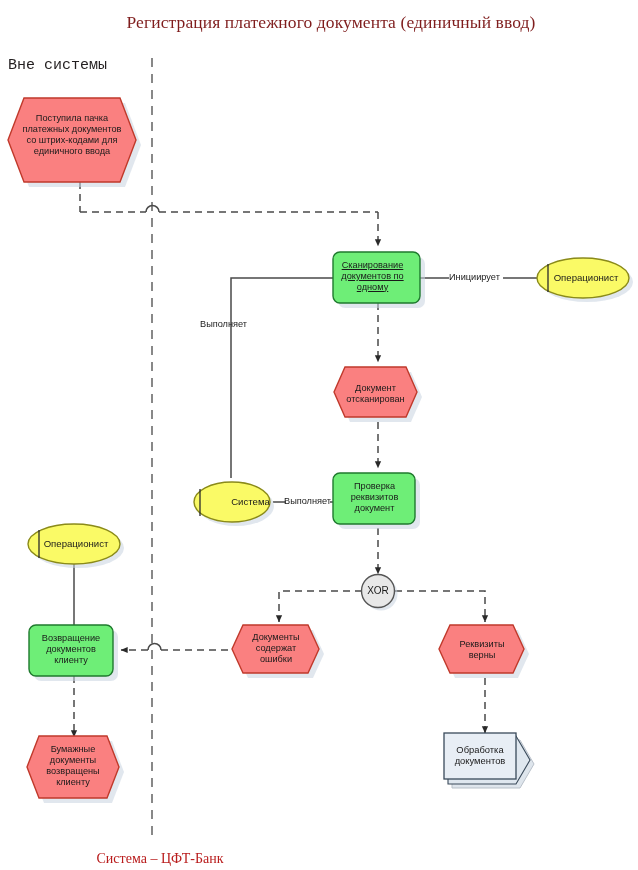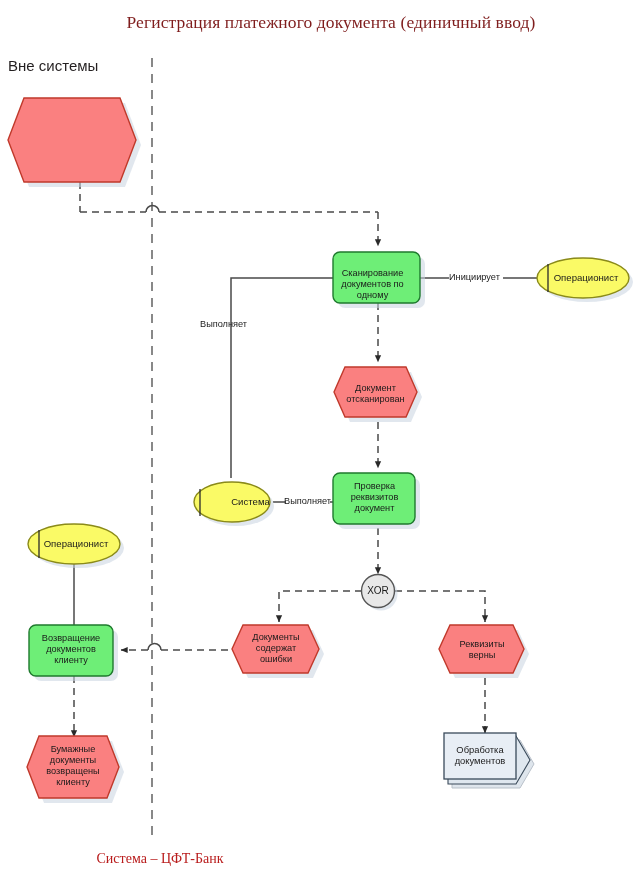--- a/index.html
+++ b/index.html
@@ -46,21 +46,21 @@
     font-family: "Liberation Serif", serif;
     font-size: 17.5px;
     color: #7f1d1d;
     letter-spacing: 0.1px;
     padding-left: 12px;
   }
   .lane-label {
     position: absolute;
     left: 8px;
     top: 57px;
-    font-family: Liberation Sans, sans-serif;
+    font-family: Liberation Mono, monospace;
     font-size: 15px;
     color: #231f20;
   }
   .footer-label {
     position: absolute;
     left: 0;
     top: 851px;
     width: 320px;
     text-align: center;
     font-family: "Liberation Serif", serif;
@@ -230,22 +230,28 @@
       <rect x="444" y="733" width="72" height="46" fill="#e8eef5" stroke="#3a4a5a" stroke-width="1.3"></rect>
     </g>
   </svg>
 
   <div class="title-text">Регистрация платежного документа (единичный ввод)</div>
 
   <div class="lane-label">Вне системы</div>
 
   <div class="footer-label">Система – ЦФТ-Банк</div>
 
-
-  <div class="lbl node-text" style="left:333px; top:268px; width:79px;">
+  <div class="lbl node-text" style="left:8px; top:113px; width:128px;">
+    <div>Поступила пачка</div>
+    <div>платежных документов</div>
+    <div>со штрих-кодами для</div>
+    <div>единичного ввода</div>
+  </div>
+
+  <div class="lbl node-text" style="left:333px; top:260px; width:79px;text-decoration:underline;">
     <div>Сканирование</div>
     <div>документов по</div>
     <div>одному</div>
   </div>
 
   <div class="lbl actor-text" style="left:548px; top:272px; width:76px;">
     <div>Операционист</div>
   </div>
 
   <div class="lbl node-text" style="left:334px; top:383px; width:83px;">

